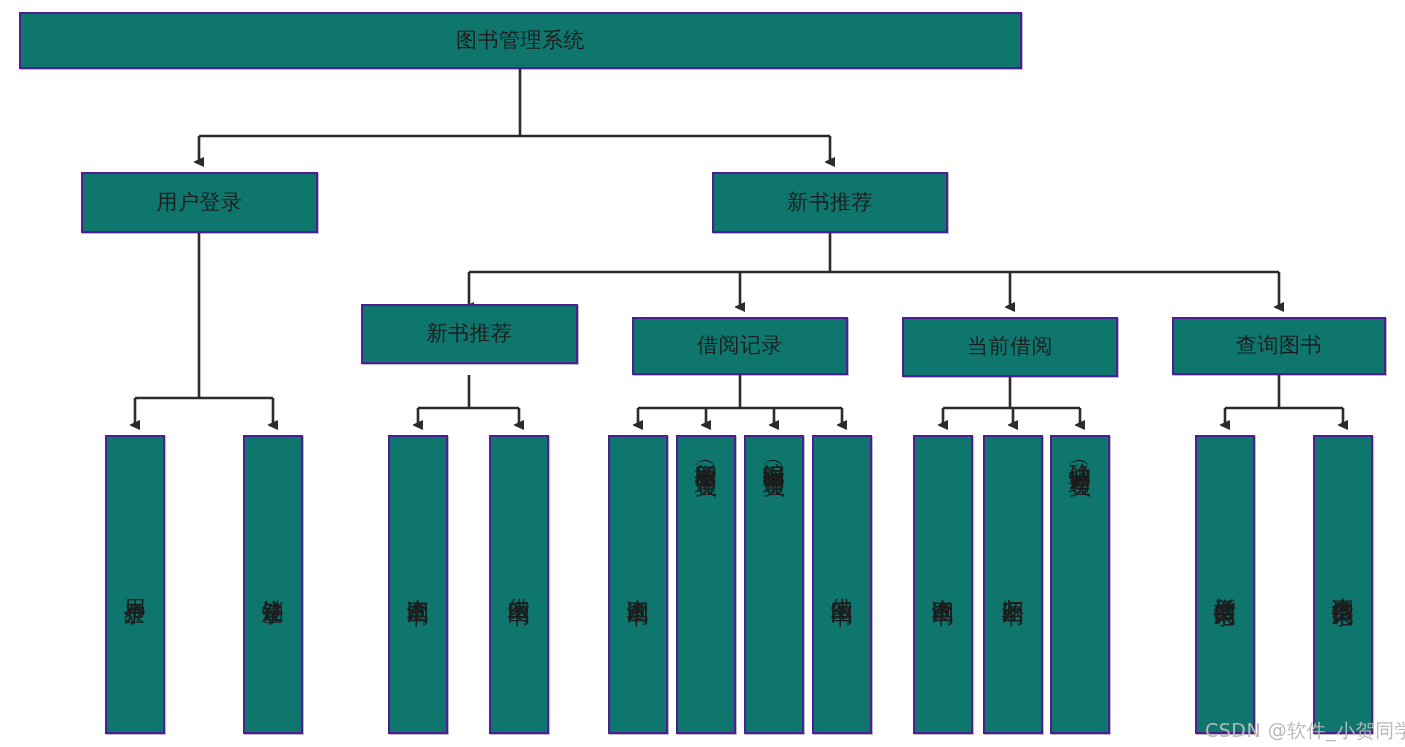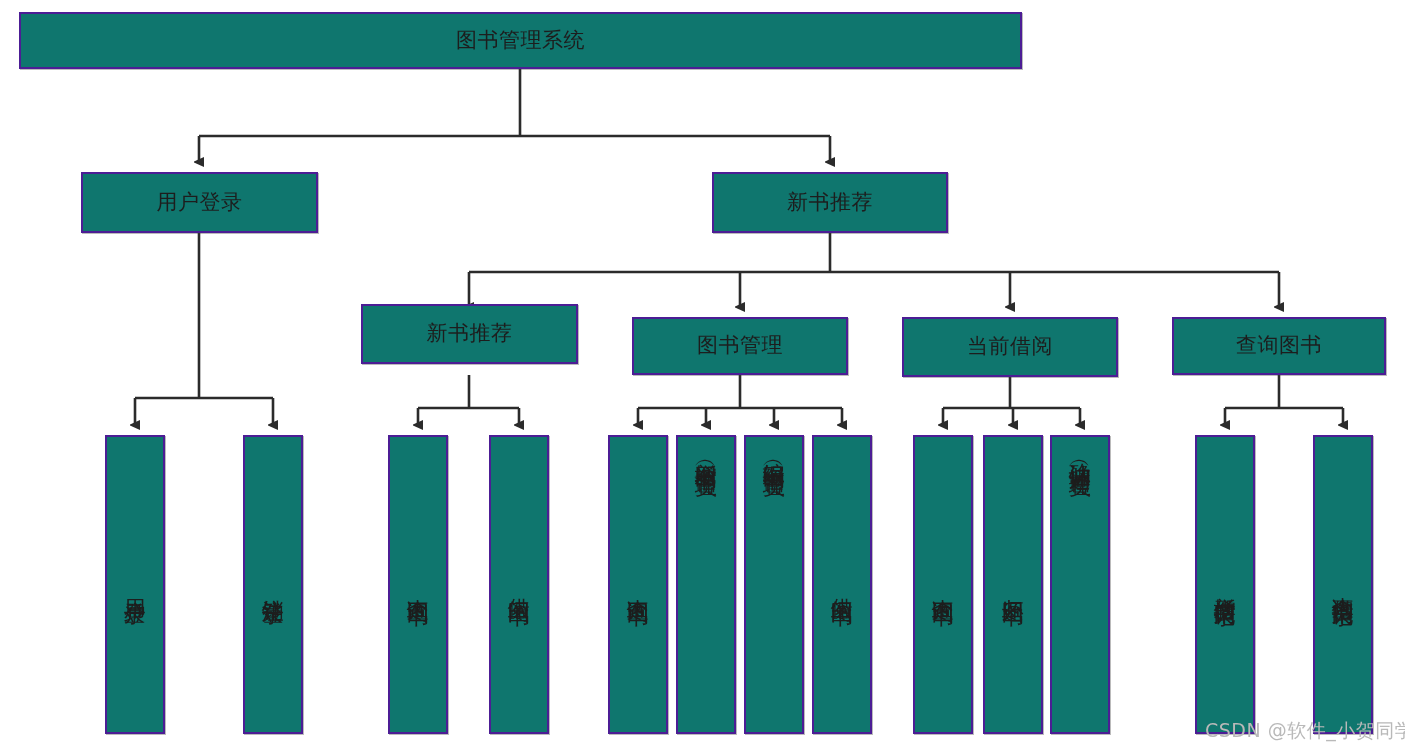--- a/index.html
+++ b/index.html
@@ -151,21 +151,21 @@
       <div class="node-box" style="left: 81px; top: 172px; width: 237px; height: 61px;">
         <div class="node-label-h">用户登录</div>
       </div>
       <div class="node-box" style="left: 712px; top: 172px; width: 236px; height: 61px;">
         <div class="node-label-h">新书推荐</div>
       </div>
       <div class="node-box" style="left: 361px; top: 304px; width: 217px; height: 60px; text-decoration: underline;">
         <div class="node-label-h">新书推荐</div>
       </div>
       <div class="node-box" style="left: 632px; top: 317px; width: 216px; height: 58px;">
-        <div class="node-label-h">图书管理</div>
+        <div class="node-label-h">借阅记录</div>
       </div>
       <div class="node-box" style="left: 902px; top: 317px; width: 216px; height: 60px;">
         <div class="node-label-h">当前借阅</div>
       </div>
       <div class="node-box" style="left: 1172px; top: 317px; width: 214px; height: 58px;">
         <div class="node-label-h">查询图书</div>
       </div>
       <div class="node-box" style="left: 105px; top: 435px; width: 60px; height: 299px;">
         <div class="node-label-v centered">用户登录</div>
       </div>

